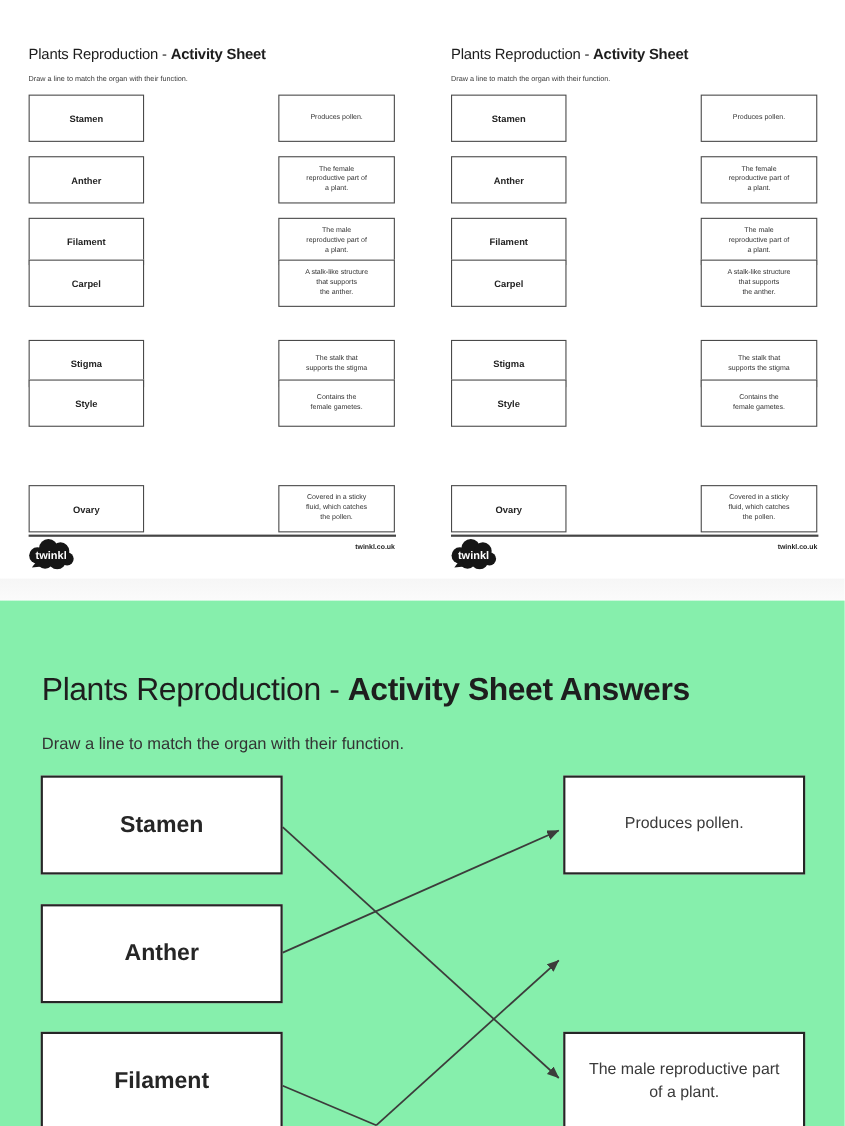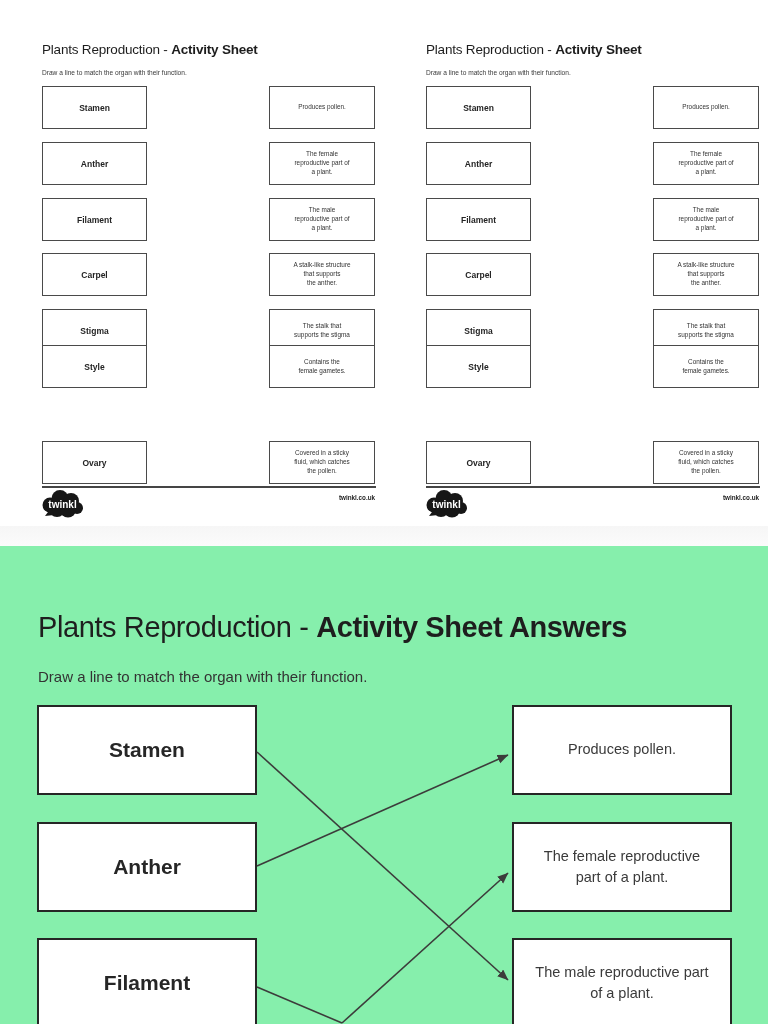--- a/index.html
+++ b/index.html
@@ -1,33 +1,33 @@
 <!DOCTYPE html>
 <html><head>
 <meta charset="utf-8">
 <style>
   html,body{margin:0;padding:0;background:#fff;}
   .canvas{position:relative;width:768px;height:1024px;background:#ffffff;overflow:hidden;
           font-family:"Liberation Sans",sans-serif;color:#242424;}
 
   
-  .mini-page{position:absolute;top:0;width:384px;height:526px;background:#fff;margin-left:16px;}
+  .mini-page{position:absolute;top:0;width:384px;height:526px;background:#fff;}
   .mp-title{position:absolute;left:26px;top:33px;font-size:13.5px;letter-spacing:-0.2px;
             color:#1d1d1d;white-space:nowrap;}
   .mp-title .reg{font-weight:400;}
   .mp-title .b{font-weight:700;}
   .mp-sub{position:absolute;left:26px;top:62px;font-size:6.6px;color:#3a3a3a;}
   .obox{position:absolute;left:26px;width:105px;height:43px;border:1.2px solid #4a4a4a;
         background:#fff;display:flex;align-items:center;justify-content:center;
         font-weight:700;font-size:8.5px;color:#242424;box-sizing:border-box;}
   .fbox{position:absolute;left:253px;width:106px;height:43px;border:1.2px solid #4a4a4a;
         background:#fff;display:flex;align-items:center;justify-content:center;
         font-size:6.4px;color:#333;text-align:center;white-space:pre-line;line-height:1.4;
         box-sizing:border-box;}
-  .r1{top:86px}.r2{top:142px}.r3{top:198px}.r4{top:253px}.r5{top:309px}.r6{top:345px}.r7{top:441px}
+  .r1{top:86px}.r2{top:142px}.r3{top:198px}.r4{top:236px}.r5{top:309px}.r6{top:345px}.r7{top:441px}
   .mp-rule{position:absolute;left:26px;top:486px;width:334px;height:2px;background:#454545;}
   .mp-logo{position:absolute;left:25px;top:489px;}
   .mp-url{position:absolute;right:25px;top:494px;font-size:6.3px;font-weight:700;color:#1d1d1d;}
 
   
   .page-band{position:absolute;left:0;top:526px;width:768px;height:20px;
              background:linear-gradient(#f6f6f6,#fbfbfb);}
 
   
   .ans-page{position:absolute;left:0;top:546px;width:768px;height:478px;background:#86efac;padding-left:12px;}
@@ -183,22 +183,20 @@
         <span>Stamen</span>
       </div>
     <div class="aobox ar2">
         <span>Anther</span>
       </div>
     <div class="aobox ar3">
         <span>Filament</span>
       </div>
 
     <div class="afbox ar1"><span>Produces pollen.</span></div>
-    <div class="afbox ar2"><span>The female reproductive
-part of a plant.</span></div>
     <div class="afbox ar3"><span>The male reproductive part
 of a plant.</span></div>
   </section>
 
   <svg class="lines-overlay" width="768" height="1024" viewBox="0 0 768 1024">
     <defs>
       <marker id="arw" markerUnits="userSpaceOnUse" markerWidth="12" markerHeight="10" refX="10.5" refY="4.5" orient="auto">
         <path d="M0,0 L11,4.5 L0,9 Z" fill="#3c3c3b"></path>
       </marker>
     </defs>

